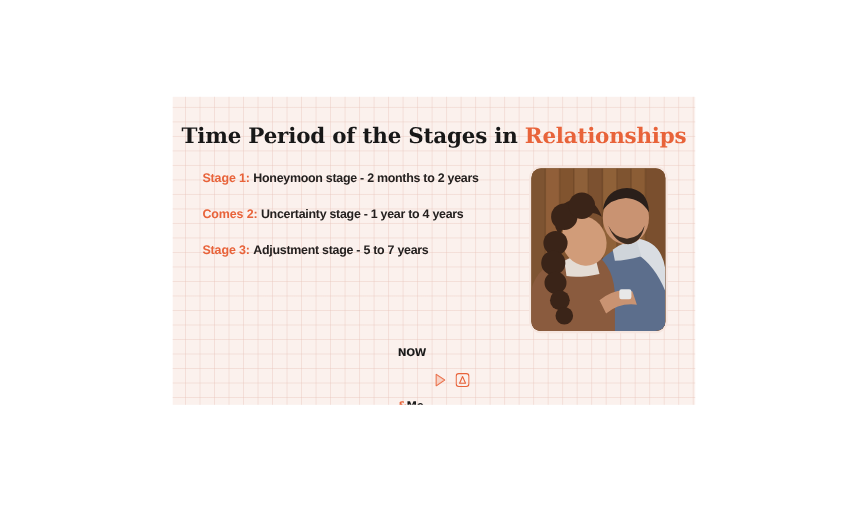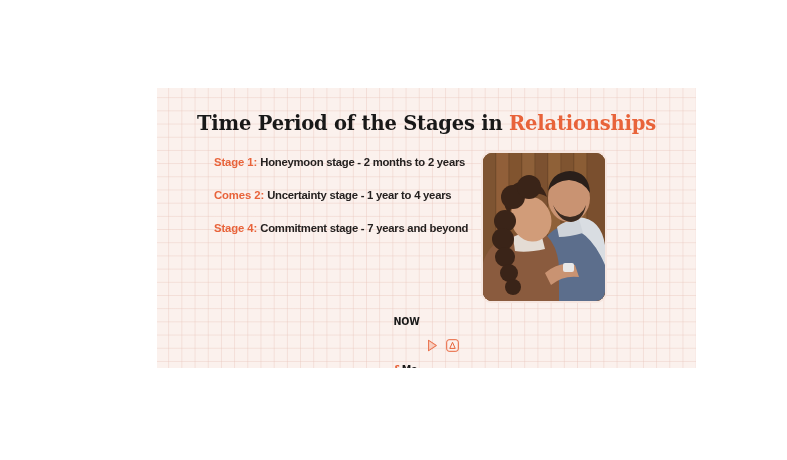--- a/index.html
+++ b/index.html
@@ -14,21 +14,21 @@
     overflow: hidden;
     font-family: "Liberation Sans", sans-serif;
     -webkit-font-smoothing: antialiased;
   }
 
   
   #infographic-card {
     position: absolute;
     left: 157px;
     top: 88px;
-    width: 539px;
+    width: 475px;
     height: 280px;
     background-color: #FBF1ED;
     background-image:
       linear-gradient(to right, rgba(233,196,186,0.42) 1px, transparent 1px),
       linear-gradient(to bottom, rgba(233,196,186,0.42) 1px, transparent 1px);
     background-size: 13.2px 13.2px;
     background-position: -2px -4px;
     overflow: hidden;
   }
 
@@ -55,21 +55,20 @@
     position: absolute;
     left: 27px;
     top: 67px;
     width: 310px;
   }
   .stage-row {
     height: 33px;
     line-height: 15px;
     white-space: nowrap;
     font-size: 11.3px;
-    margin-left: 30px;
   }
   .stage-label {
     font-weight: bold;
     color: #E8633A;
     letter-spacing: -0.1px;
   }
   .stage-text {
     font-weight: bold;
     color: #24201F;
     letter-spacing: -0.25px;
@@ -142,25 +141,25 @@
     <div class="stage-row">
       <span class="stage-label">Stage 1:</span>
       <span class="stage-text">Honeymoon stage - 2 months to 2 years</span>
     </div>
 
     <div class="stage-row">
       <span class="stage-label">Comes 2:</span>
       <span class="stage-text">Uncertainty stage - 1 year to 4 years</span>
     </div>
 
-
     <div class="stage-row">
-      <span class="stage-label">Stage 4:</span>
-      <span class="stage-text">Commitment stage - 7 years and beyond</span>
-    </div>
+      <span class="stage-label">Stage 3:</span>
+      <span class="stage-text">Adjustment stage - 5 to 7 years</span>
+    </div>
+
 
 
   </div>
 
   <div id="couple-photo">
     <svg viewBox="0 0 122 148" preserveAspectRatio="xMidYMid slice">
       <defs>
         <clipPath id="photoClip">
             <rect x="0" y="0" width="122" height="148"></rect>
           </clipPath>

